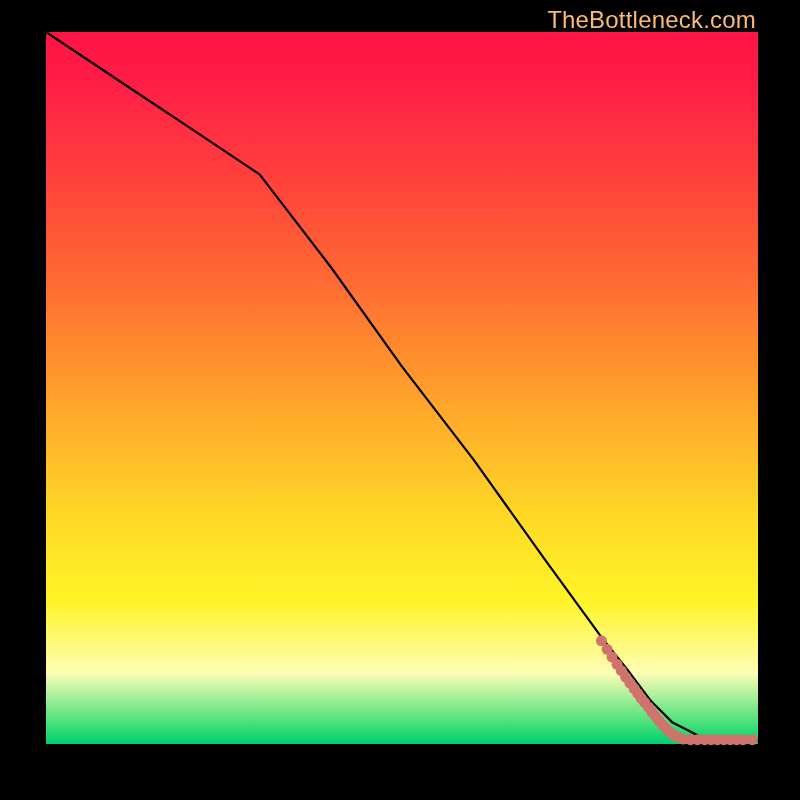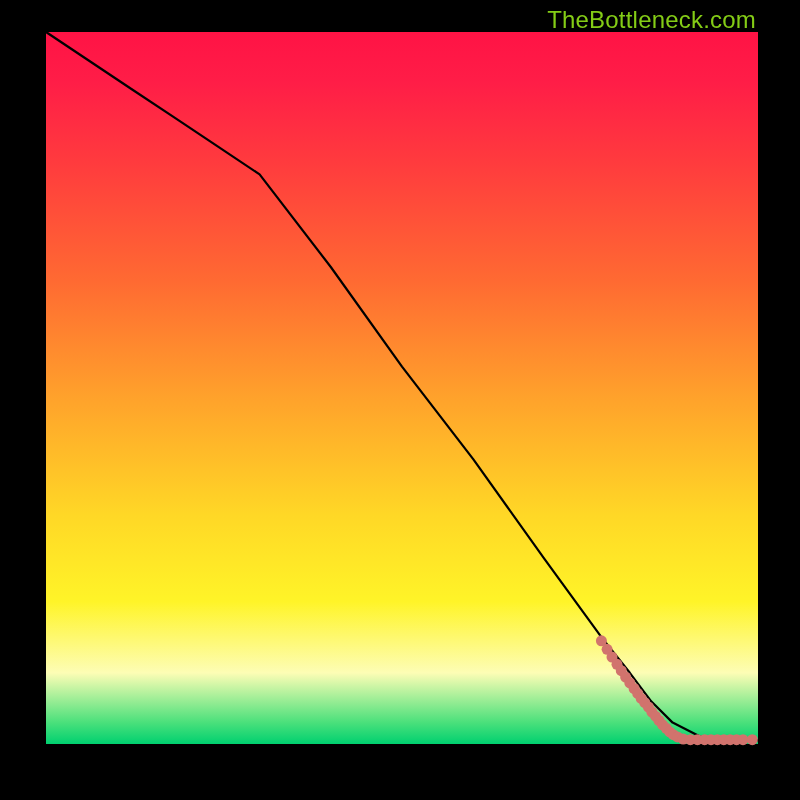--- a/index.html
+++ b/index.html
@@ -35,21 +35,21 @@
       #fff428 80%,
       #fdfdb5 90%,
       #4ae07b 97%,
       #00d070 100%
     );
   }
   .watermark {
     position: absolute;
     top: 6px;
     right: 44px;
-    color: #84cc16;
+    color: #fdba74;
     font-size: 24px;
     font-weight: 500;
     font-family: Arial, Helvetica, sans-serif;
     letter-spacing: 0.2px;
   }
   svg.overlay {
     position: absolute;
     left: 0;
     top: 0;
     width: 712px;

